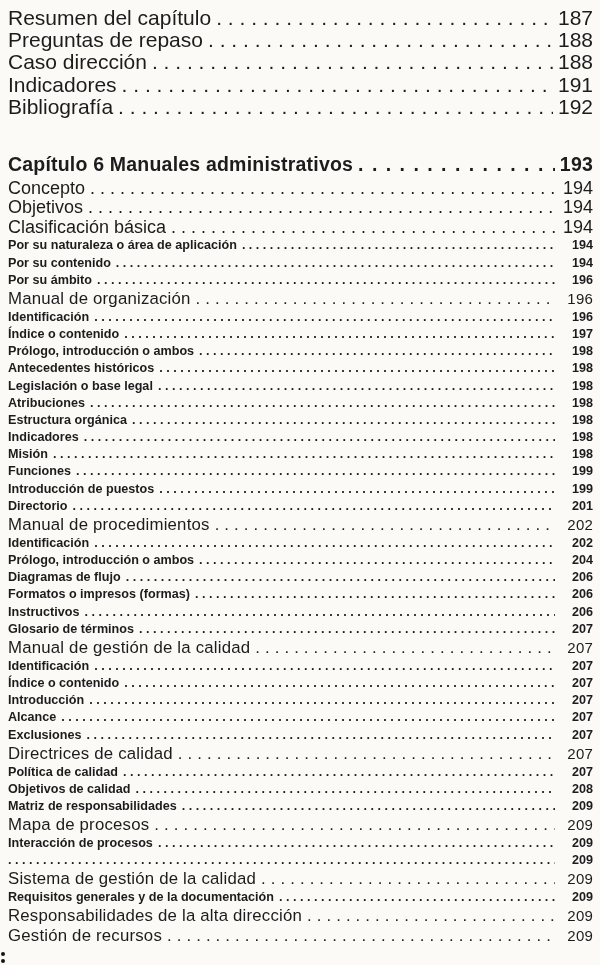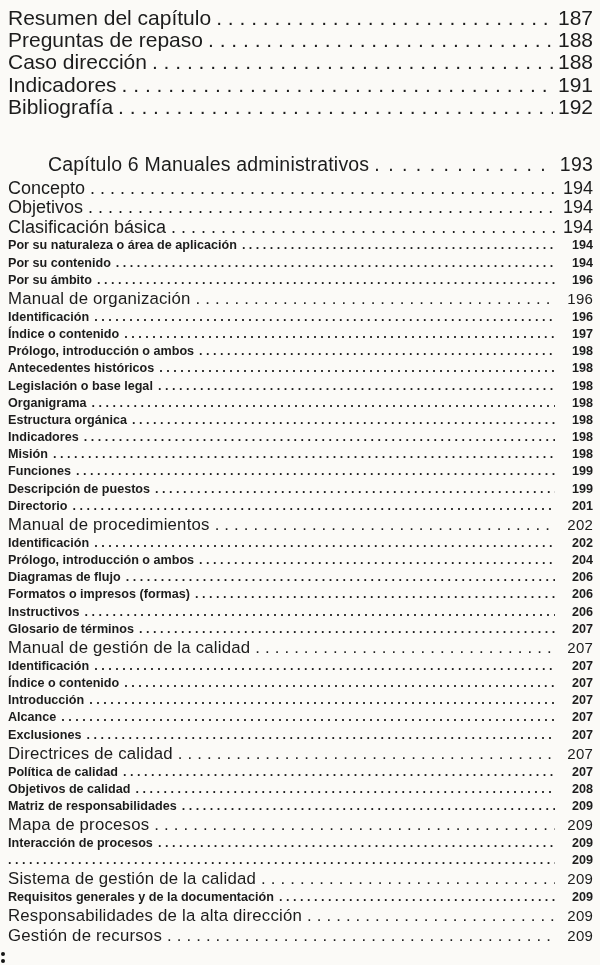--- a/index.html
+++ b/index.html
@@ -12,21 +12,21 @@
 
   .row { display: flex; align-items: baseline; }
   .label  { white-space: nowrap; flex: none; padding-right: 5px; }
   .leader { flex: 1 1 auto; overflow: hidden; white-space: nowrap; min-width: 8px; }
   .pg     { flex: none; min-width: 33px; text-align: right; padding-left: 5px; }
 
   
   #top-rows .lvl-topic { font-size: 21px; height: 22.2px; line-height: 22.2px; }
 
   
-  .lvl-chapter { font-size: 19.5px; font-weight: 400; height: 29px; line-height: 29px; margin-top: 32px; letter-spacing: .2px; margin-left: 40px; }
+  .lvl-chapter { font-size: 19.5px; font-weight: 700; height: 29px; line-height: 29px; margin-top: 32px; letter-spacing: .2px; }
   .lvl-chapter .leader { letter-spacing: 1.5px; }
   #main-rows .lvl-topic { font-size: 18px; height: 19.5px; line-height: 19.5px; }
   .lvl-section { font-size: 16.8px; font-weight: 400; height: 19.8px; line-height: 19.8px; letter-spacing: .2px; }
   .lvl-section .pg { font-size: 15px; }
   .lvl-sub { font-size: 12.6px; font-weight: 700; height: 17.2px; line-height: 17.2px; }
   .lvl-sub .pg { font-size: 12.6px; }
 
   
   .scan-mark { position: absolute; left: 1px; bottom: 2px; width: 4px; height: 4px;
                background: #151515; border-radius: 50%; box-shadow: 0 -7px 0 #151515; }
@@ -122,21 +122,21 @@
     <span class="label">Antecedentes históricos</span>
     <span class="leader">. . . . . . . . . . . . . . . . . . . . . . . . . . . . . . . . . . . . . . . . . . . . . . . . . . . . . . . . . . . . . . . . . . . . . . . . . . . . . . . . . . . . . . . . . . . . . . . . . . . . . . . . . . . . . . . . . . . . . . . . . . . . . . . . . . . . . . . . . . . . . . . . . . . . . . . . . . . . . . . . </span>
     <span class="pg">198</span>
   </div>
       <div class="row lvl-sub">
     <span class="label">Legislación o base legal</span>
     <span class="leader">. . . . . . . . . . . . . . . . . . . . . . . . . . . . . . . . . . . . . . . . . . . . . . . . . . . . . . . . . . . . . . . . . . . . . . . . . . . . . . . . . . . . . . . . . . . . . . . . . . . . . . . . . . . . . . . . . . . . . . . . . . . . . . . . . . . . . . . . . . . . . . . . . . . . . . . . . . . . . . . . </span>
     <span class="pg">198</span>
   </div>
       <div class="row lvl-sub">
-    <span class="label">Organigrama</span>
+    <span class="label">Atribuciones</span>
     <span class="leader">. . . . . . . . . . . . . . . . . . . . . . . . . . . . . . . . . . . . . . . . . . . . . . . . . . . . . . . . . . . . . . . . . . . . . . . . . . . . . . . . . . . . . . . . . . . . . . . . . . . . . . . . . . . . . . . . . . . . . . . . . . . . . . . . . . . . . . . . . . . . . . . . . . . . . . . . . . . . . . . . </span>
     <span class="pg">198</span>
   </div>
       <div class="row lvl-sub">
     <span class="label">Estructura orgánica</span>
     <span class="leader">. . . . . . . . . . . . . . . . . . . . . . . . . . . . . . . . . . . . . . . . . . . . . . . . . . . . . . . . . . . . . . . . . . . . . . . . . . . . . . . . . . . . . . . . . . . . . . . . . . . . . . . . . . . . . . . . . . . . . . . . . . . . . . . . . . . . . . . . . . . . . . . . . . . . . . . . . . . . . . . . </span>
     <span class="pg">198</span>
   </div>
       <div class="row lvl-sub">
     <span class="label">Indicadores</span>
@@ -147,21 +147,21 @@
     <span class="label">Misión</span>
     <span class="leader">. . . . . . . . . . . . . . . . . . . . . . . . . . . . . . . . . . . . . . . . . . . . . . . . . . . . . . . . . . . . . . . . . . . . . . . . . . . . . . . . . . . . . . . . . . . . . . . . . . . . . . . . . . . . . . . . . . . . . . . . . . . . . . . . . . . . . . . . . . . . . . . . . . . . . . . . . . . . . . . . </span>
     <span class="pg">198</span>
   </div>
       <div class="row lvl-sub">
     <span class="label">Funciones</span>
     <span class="leader">. . . . . . . . . . . . . . . . . . . . . . . . . . . . . . . . . . . . . . . . . . . . . . . . . . . . . . . . . . . . . . . . . . . . . . . . . . . . . . . . . . . . . . . . . . . . . . . . . . . . . . . . . . . . . . . . . . . . . . . . . . . . . . . . . . . . . . . . . . . . . . . . . . . . . . . . . . . . . . . . </span>
     <span class="pg">199</span>
   </div>
       <div class="row lvl-sub">
-    <span class="label">Descripción de puestos</span>
+    <span class="label">Introducción de puestos</span>
     <span class="leader">. . . . . . . . . . . . . . . . . . . . . . . . . . . . . . . . . . . . . . . . . . . . . . . . . . . . . . . . . . . . . . . . . . . . . . . . . . . . . . . . . . . . . . . . . . . . . . . . . . . . . . . . . . . . . . . . . . . . . . . . . . . . . . . . . . . . . . . . . . . . . . . . . . . . . . . . . . . . . . . . </span>
     <span class="pg">199</span>
   </div>
       <div class="row lvl-sub">
     <span class="label">Directorio</span>
     <span class="leader">. . . . . . . . . . . . . . . . . . . . . . . . . . . . . . . . . . . . . . . . . . . . . . . . . . . . . . . . . . . . . . . . . . . . . . . . . . . . . . . . . . . . . . . . . . . . . . . . . . . . . . . . . . . . . . . . . . . . . . . . . . . . . . . . . . . . . . . . . . . . . . . . . . . . . . . . . . . . . . . . </span>
     <span class="pg">201</span>
   </div>
       <div class="row lvl-section">
     <span class="label">Manual de procedimientos</span>

